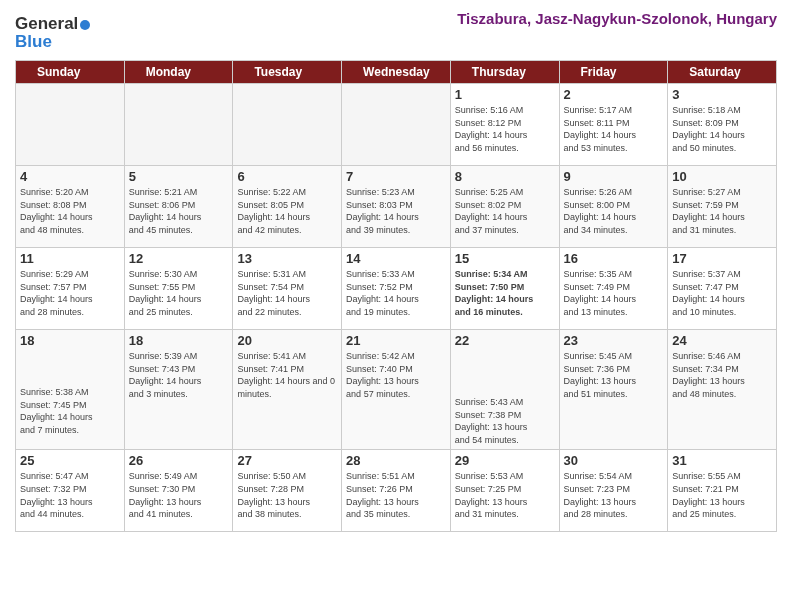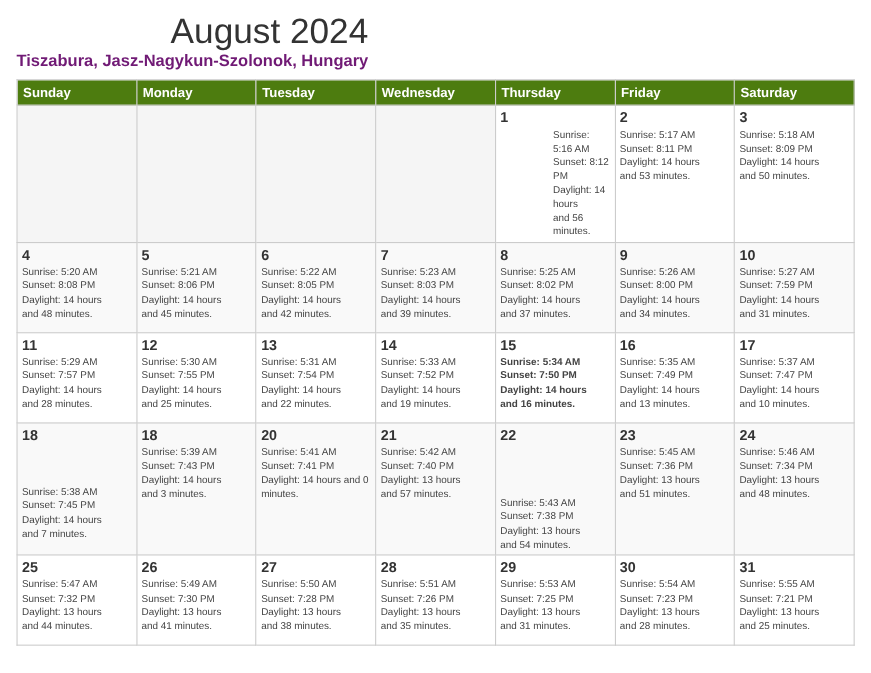--- a/index.html
+++ b/index.html
@@ -38,26 +38,26 @@
       font-size: 15px;
       color: #701a75;
       font-weight: bold;
     }
     table {
       width: 100%;
       border-collapse: collapse;
       table-layout: fixed;
     }
     th {
-      background-color: #4d7c0f;
+      background-color: #7f1d1d;
       color: #fff;
       text-align: left;
       font-size: 12px;
       font-weight: bold;
-      padding: 4px 5px;
+      padding: 4px 21px;
       border: 1px solid #ccc;
     }
     td {
       vertical-align: top;
       border: 1px solid #ccc;
       padding: 3px 4px;
       font-size: 9.5px;
       color: #333;
       background: #fff;
       height: 82px;
@@ -81,22 +81,27 @@
       line-height: 1.4;
     }
     tr:nth-child(even) td { background: #f9f9f9; }
     tr:nth-child(even) td.empty { background: #f0f0f0; }
   </style>
 </head>
 <body>
 
 <div class="container">
   <div class="header">
+    <div class="logo">
+      <div>
+        <span style="font-size:17px;font-weight:bold;color:#333;">General</span><span style="display:inline-block;width:10px;height:10px;border-radius:50%;background:#2d7dd2;margin-left:2px;vertical-align:middle;"></span>
+      </div>
+      <div style="font-size:17px;font-weight:bold;color:#2d7dd2;margin-top:-2px;">Blue</div>
+    </div>
     <div class="title-block">
-      <div class="month-title">August 2024</div>
       <div class="location-title">Tiszabura, Jasz-Nagykun-Szolonok, Hungary</div>
     </div>
   </div>
 
   <table>
     <thead>
       <tr>
       <th>Sunday</th>
           <th>Monday</th>
           <th>Tuesday</th>
@@ -107,21 +112,21 @@
         </tr>
     </thead>
     <tbody id="calendar-body">
     <tr>
           <td class="empty"></td>
           <td class="empty"></td>
           <td class="empty"></td>
           <td class="empty"></td>
           <td class="has-date">
             <span class="day-number">1</span>
-            <div class="day-info" style="white-space: pre-line; margin-left: 48px;">Sunrise: 5:16 AM
+            <div class="day-info" style="white-space: pre-line;">Sunrise: 5:16 AM
 Sunset: 8:12 PM
 Daylight: 14 hours
 and 56 minutes.</div>
           </td>
           <td class="has-date">
             <span class="day-number">2</span>
             <div class="day-info" style="white-space: pre-line;">Sunrise: 5:17 AM
 Sunset: 8:11 PM
 Daylight: 14 hours
 and 53 minutes.</div>

